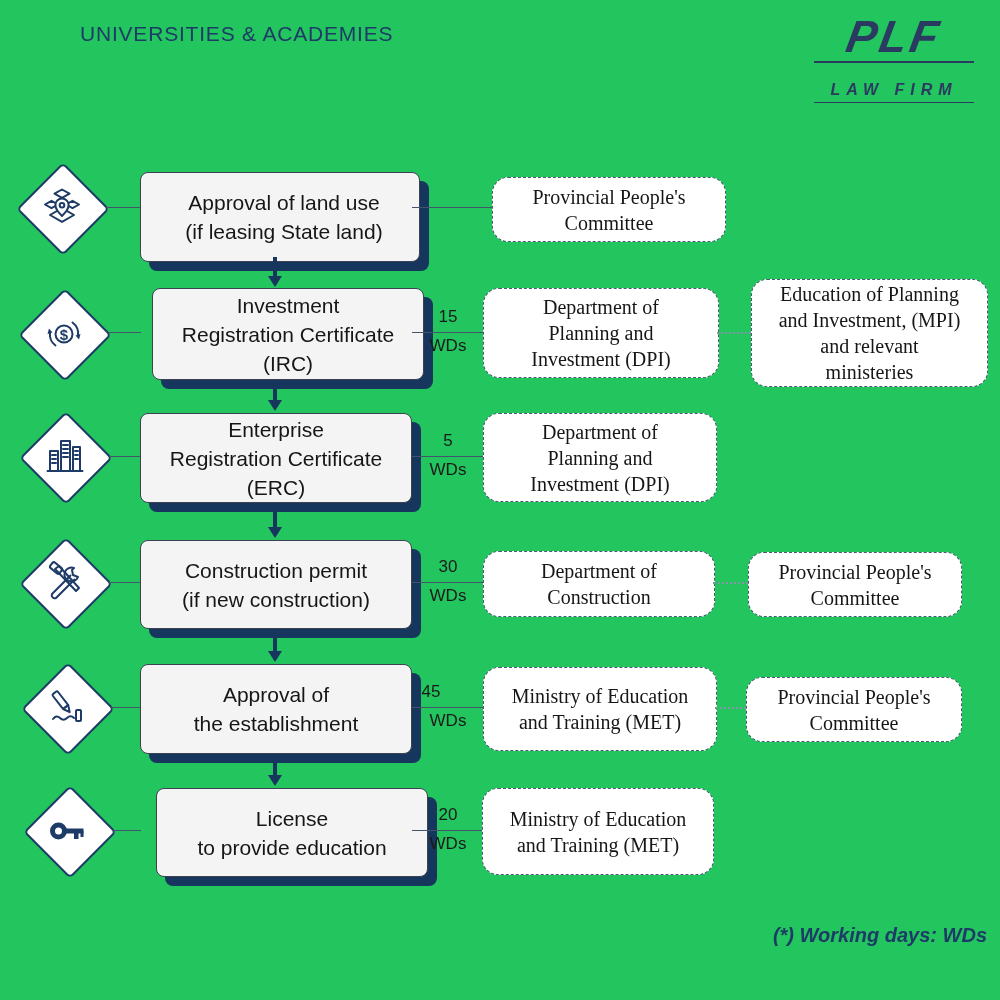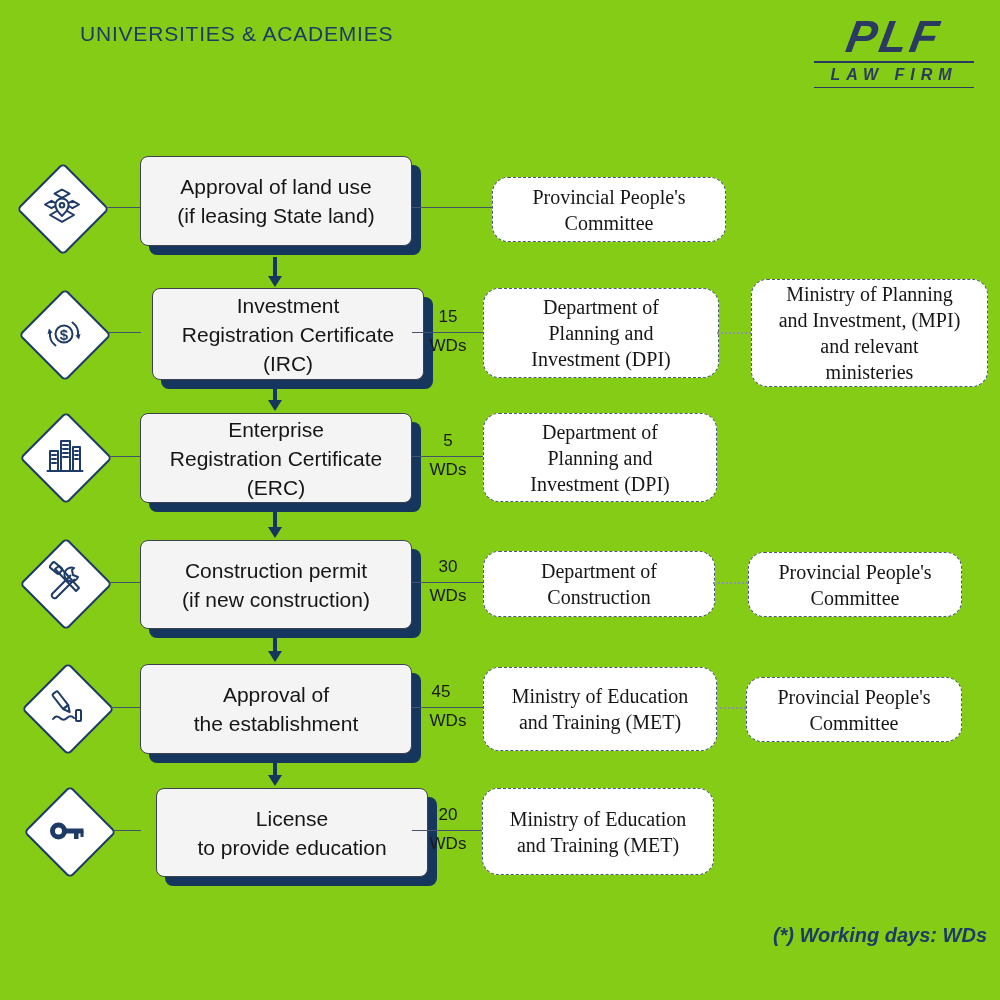--- a/index.html
+++ b/index.html
@@ -1,32 +1,32 @@
 <!DOCTYPE html>
 <html><head>
 <meta charset="utf-8">
 <style>
   html,body{margin:0;padding:0;background:#ffffff;}
-  .canvas{position:relative;width:1000px;height:1000px;background:#84cc16;overflow:hidden;
+  .canvas{position:relative;width:1000px;height:1000px;background:#22c55e;overflow:hidden;
           font-family:"Liberation Sans", sans-serif;color:#1f1f1f;}
 
   
   .kicker{position:absolute;left:80px;top:22px;font-size:21px;font-weight:500;
           letter-spacing:.8px;color:#1d3b66;}
   .big-title{position:absolute;left:210px;top:54px;font-size:28px;font-weight:800;
           letter-spacing:2.6px;color:#14345c;}
 
   
   .logo{position:absolute;left:812px;top:14px;width:164px;text-align:center;color:#2b3a60;}
   .logo .plf{font-size:45px;line-height:46px;font-weight:800;font-style:italic;
           letter-spacing:3px;transform:skewX(-10deg);display:block;}
   .logo .rule{height:0;border-top:2px solid #2b3a60;margin:1px 2px;}
   .logo .rule.thin{border-top-width:1px;}
   .logo .lawfirm{display:block;font-size:16px;font-weight:700;font-style:italic;
-          letter-spacing:6px;padding:2px 0 2px 0;}
+          letter-spacing:6px;padding:17px 0 2px 0;}
 
   
   .diamond{position:absolute;width:90px;height:90px;}
   .diamond .shape{position:absolute;left:13px;top:13px;width:62px;height:62px;
           background:#fff;border:2px solid #1d3b66;border-radius:5px;transform:rotate(45deg);}
   .diamond svg{position:absolute;left:21px;top:21px;}
 
   
   .main-box{position:absolute;width:270px;background:#f4f4f4;border:1.6px solid #3c4250;
           border-radius:8px;box-shadow:9px 9px 0 0 #17365d;display:flex;align-items:center;
@@ -77,21 +77,21 @@
     <svg width="48" height="48" viewBox="0 0 48 48">
       <path class="ic" d="M24 5.5 l7.5 4.2 -7.5 4.2 -7.5 -4.2 z"></path>
       <path class="ic" d="M7 20.5 l6.5 -3.7 6.5 3.7 -6.5 3.7 z"></path>
       <path class="ic" d="M28 20.5 l6.5 -3.7 6.5 3.7 -6.5 3.7 z"></path>
       <path class="ic" d="M12 31 l12 -6.8 12 6.8 -12 6.8 z"></path>
       <path class="ic" style="fill:#fff" d="M24 14.5 c-3.7 0 -6.6 2.9 -6.6 6.6 C17.4 25.8 24 32 24 32 s6.6 -6.2 6.6 -10.9 C30.6 17.4 27.7 14.5 24 14.5 z"></path>
       <circle class="ic" cx="24" cy="21.2" r="2.3"></circle>
     </svg>
   </div>
   <div class="h-line" style="left:106px;top:207px;width:35px;"></div>
-  <div class="main-box" style="left:140px;top:156px;height:88px;">
+  <div class="main-box" style="left:140px;top:172px;height:88px;padding-left:8px;">
     <span class="box-text">Approval of land use
 (if leasing State land)</span>
   </div>
   <div class="h-line" style="left:412px;top:207px;width:81px;"></div>
   <div class="dashed-box" style="left:492px;top:177px;width:232px;height:63px;">
     <span class="box-text">Provincial People's
 Committee</span>
   </div>
   <div class="v-arrow" style="left:268px;top:257px;height:30px;">
     <div class="stem"></div>
@@ -118,21 +118,21 @@
   <div class="h-line" style="left:412px;top:332px;width:72px;"></div>
   <div class="wd-num" style="left:426px;top:307px;">15</div>
   <div class="wd-unit" style="left:426px;top:336px;">WDs</div>
   <div class="dashed-box" style="left:483px;top:288px;width:234px;height:88px;">
     <span class="box-text">Department of
 Planning and
 Investment (DPI)</span>
   </div>
   <div class="dot-line" style="left:717px;top:332px;width:34px;"></div>
   <div class="dashed-box" style="left:751px;top:279px;width:235px;height:106px;">
-    <span class="box-text">Ministry of Planning
+    <span class="box-text">Education of Planning
 and Investment, (MPI)
 and relevant
 ministeries</span>
   </div>
   <div class="v-arrow" style="left:268px;top:384px;height:27px;">
     <div class="stem"></div>
       <div class="head"></div>
   </div>
 
   <div class="diamond" style="left:20px;top:412px;">
@@ -205,21 +205,21 @@
       <path class="ic" d="M10 35 q3.5 -4.5 7 -1 q3.5 3.5 7 0 q3.5 -3.5 7 0"></path>
       <rect class="ic" x="33" y="26" width="5" height="11" rx="1"></rect>
     </svg>
   </div>
   <div class="h-line" style="left:110px;top:707px;width:31px;"></div>
   <div class="main-box" style="left:140px;top:664px;height:88px;">
     <span class="box-text">Approval of
 the establishment</span>
   </div>
   <div class="h-line" style="left:412px;top:707px;width:72px;"></div>
-  <div class="wd-num" style="left:419px;top:682px;">45</div>
+  <div class="wd-num" style="left:409px;top:682px;">45</div>
   <div class="wd-unit" style="left:426px;top:711px;">WDs</div>
   <div class="dashed-box" style="left:483px;top:667px;width:232px;height:82px;">
     <span class="box-text">Ministry of Education
 and Training (MET)</span>
   </div>
   <div class="dot-line" style="left:715px;top:707px;width:31px;"></div>
   <div class="dashed-box" style="left:746px;top:677px;width:214px;height:63px;">
     <span class="box-text">Provincial People's
 Committee</span>
   </div>

